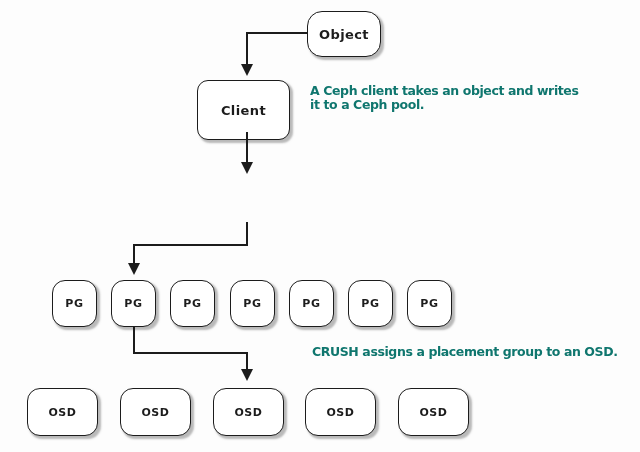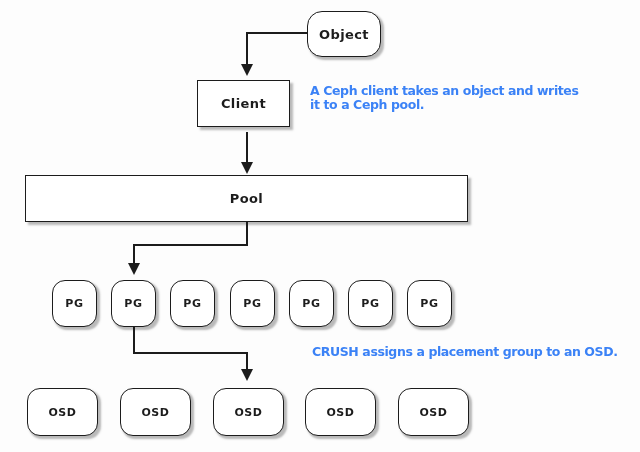--- a/index.html
+++ b/index.html
@@ -32,54 +32,51 @@
     border-left: 6px solid transparent;
     border-right: 6px solid transparent;
     border-top: 12px solid #1c1c1c;
   }
   .annotation {
     position: absolute;
     font-weight: bold;
     font-size: 12.5px;
     letter-spacing: -0.4px;
     line-height: 13.5px;
-    color: #3b82f6;
+    color: #0f766e;
     white-space: pre-line;
   }
 </style>
 </head>
 <body>
 
 <div class="canvas">
 
   <div class="node rounded lbl-lg" style="left:307px; top:11px; width:74px; height:46px;">
     <span>Object</span>
   </div>
 
   <div>
     <div class="line" style="left:247px; top:32px; width:60px; height:2px;"></div>
     <div class="line" style="left:246px; top:32px; width:2px; height:34px;"></div>
     <div class="arrowhead" style="left:241px; top:64px;"></div>
   </div>
 
-  <div class="node lbl-lg" style="left:197px; top:80px; width:93px; height:47px;">
+  <div class="node lbl-lg" style="left:197px; top:80px; width:93px; height:60px;border-radius:11px;">
     <span>Client</span>
   </div>
 
   <div class="annotation" style="left:310px; top:84px; width:320px;">A Ceph client takes an object and writes
 it to a Ceph pool.</div>
 
   <div>
     <div class="line" style="left:246px; top:132px; width:2px; height:30px;"></div>
     <div class="arrowhead" style="left:241px; top:162px;"></div>
   </div>
 
-  <div class="node lbl-lg" style="left:25px; top:175px; width:443px; height:47px;">
-    <span>Pool</span>
-  </div>
 
   <div>
     <div class="line" style="left:246px; top:222px; width:2px; height:24px;"></div>
     <div class="line" style="left:134px; top:244px; width:114px; height:2px;"></div>
     <div class="line" style="left:133px; top:244px; width:2px; height:20px;"></div>
     <div class="arrowhead" style="left:128px; top:263px;"></div>
   </div>
 
 
   <div>

